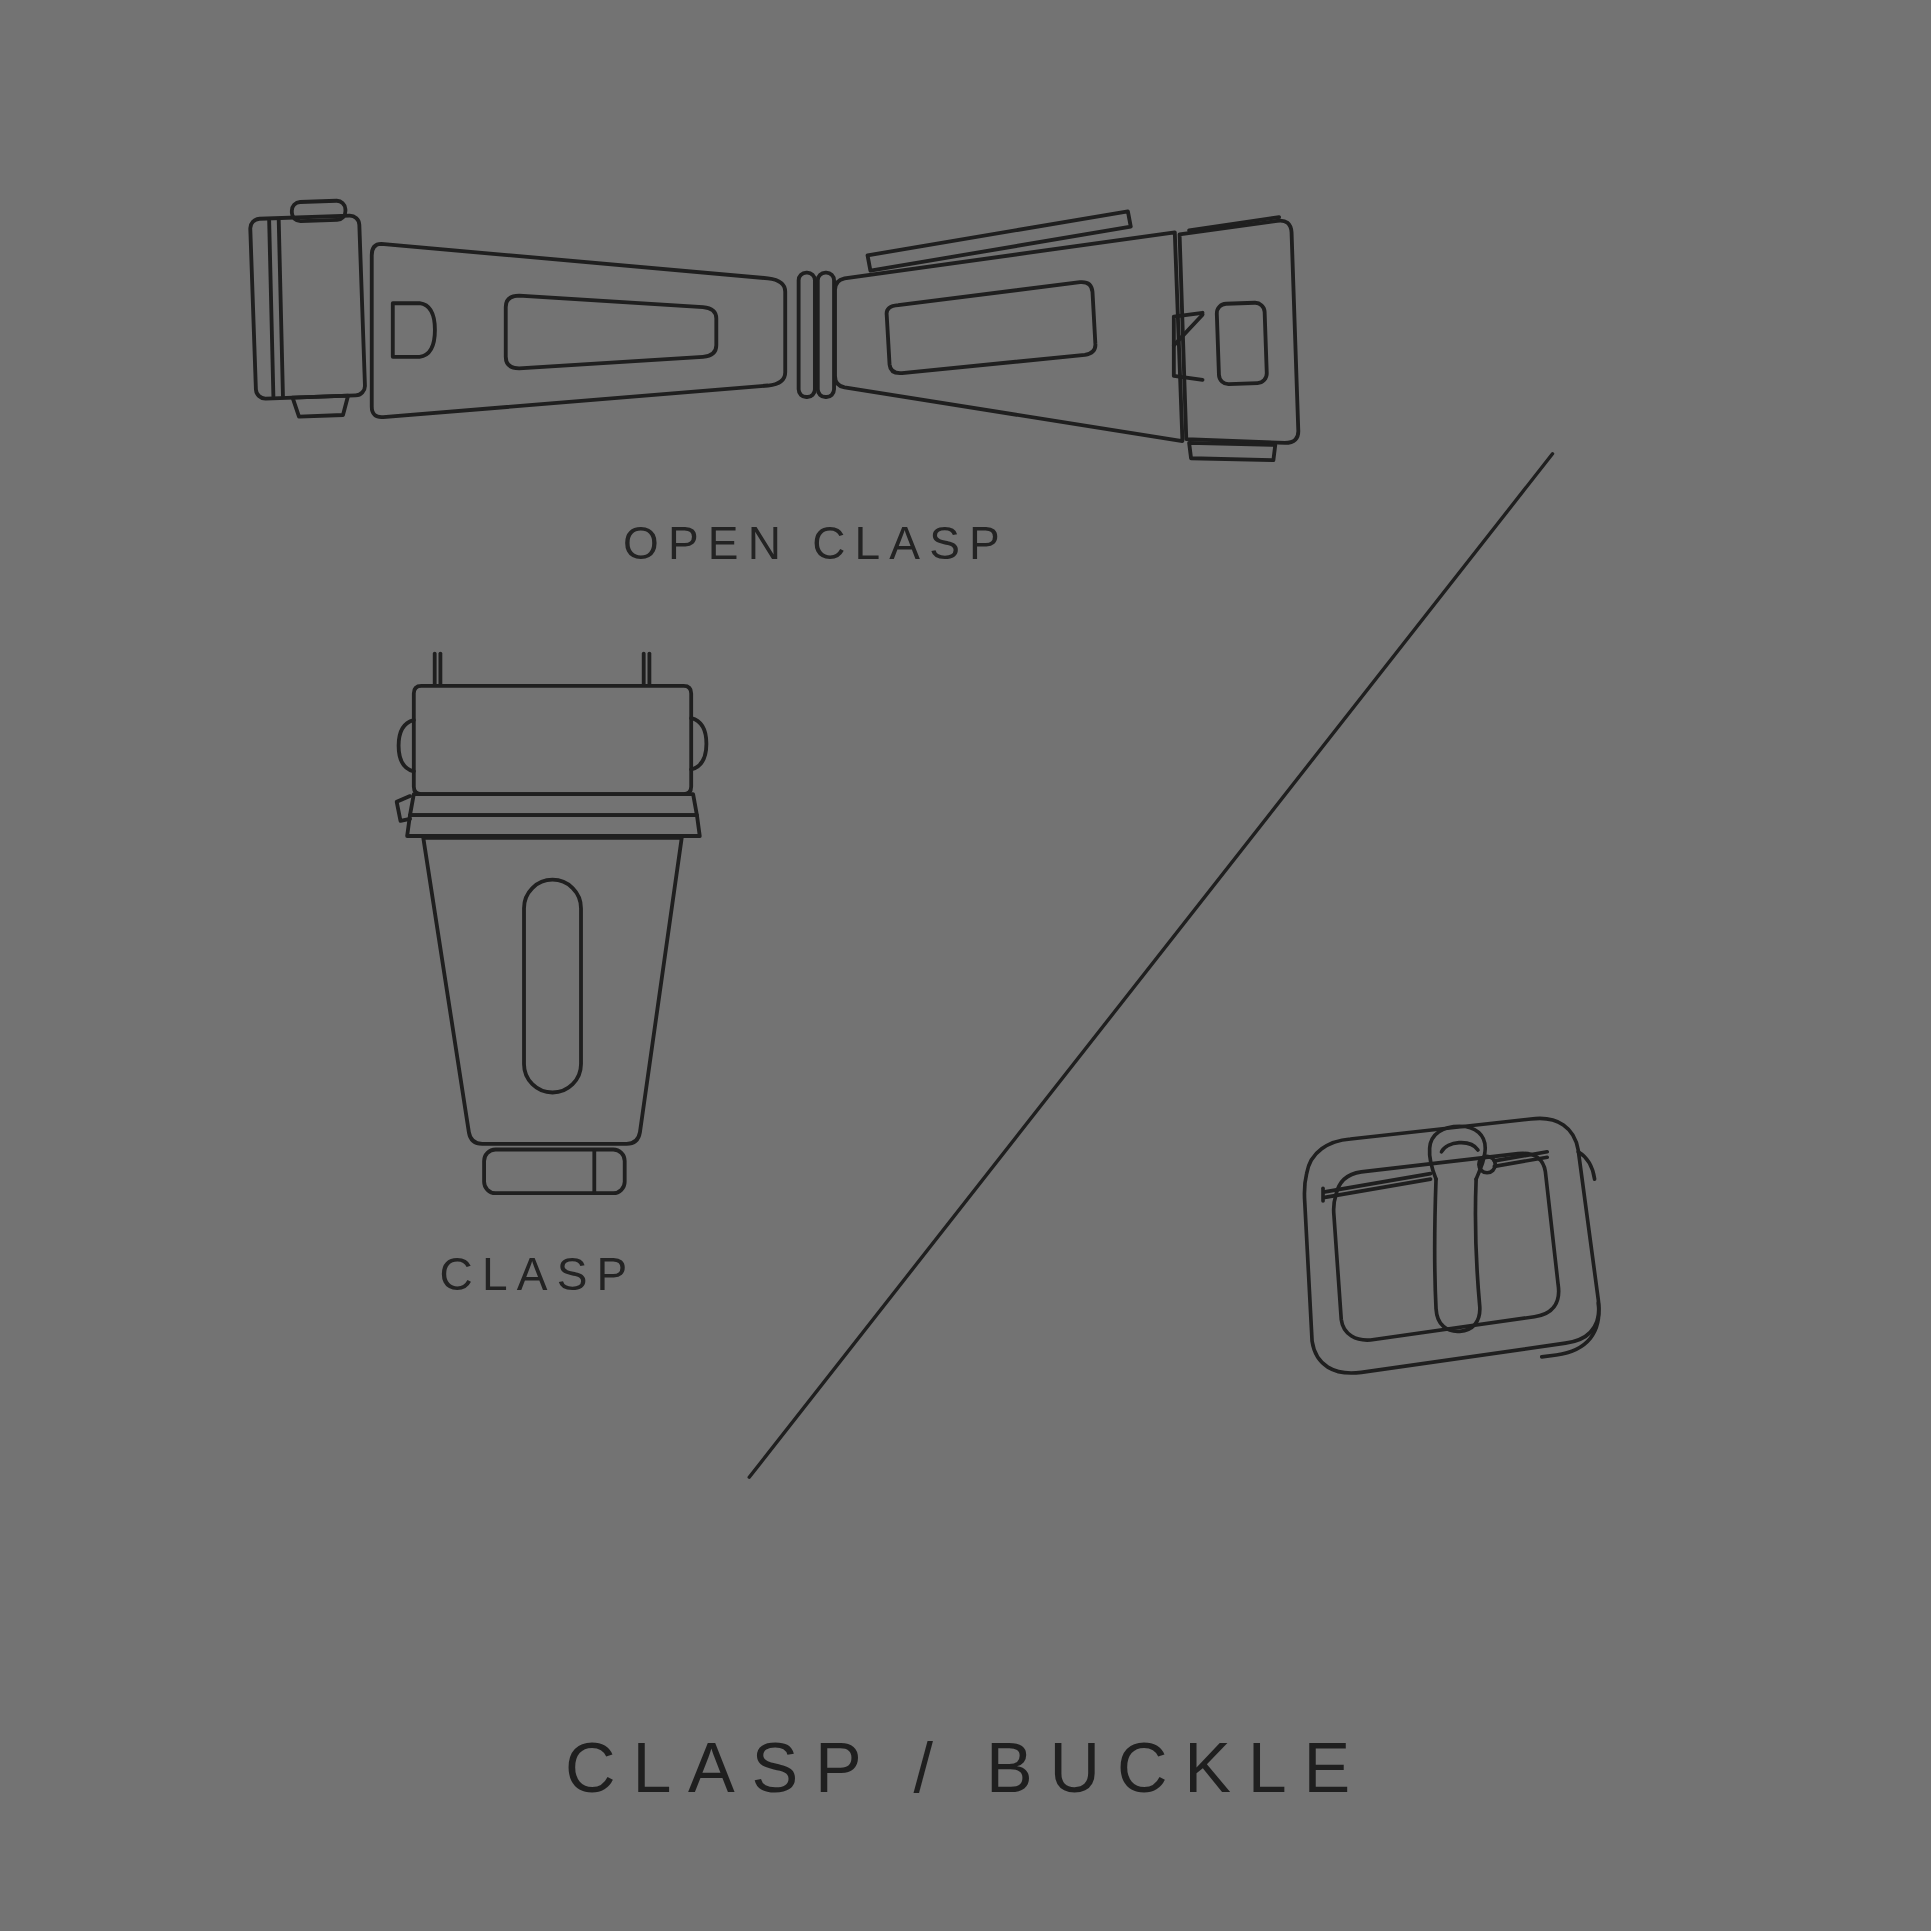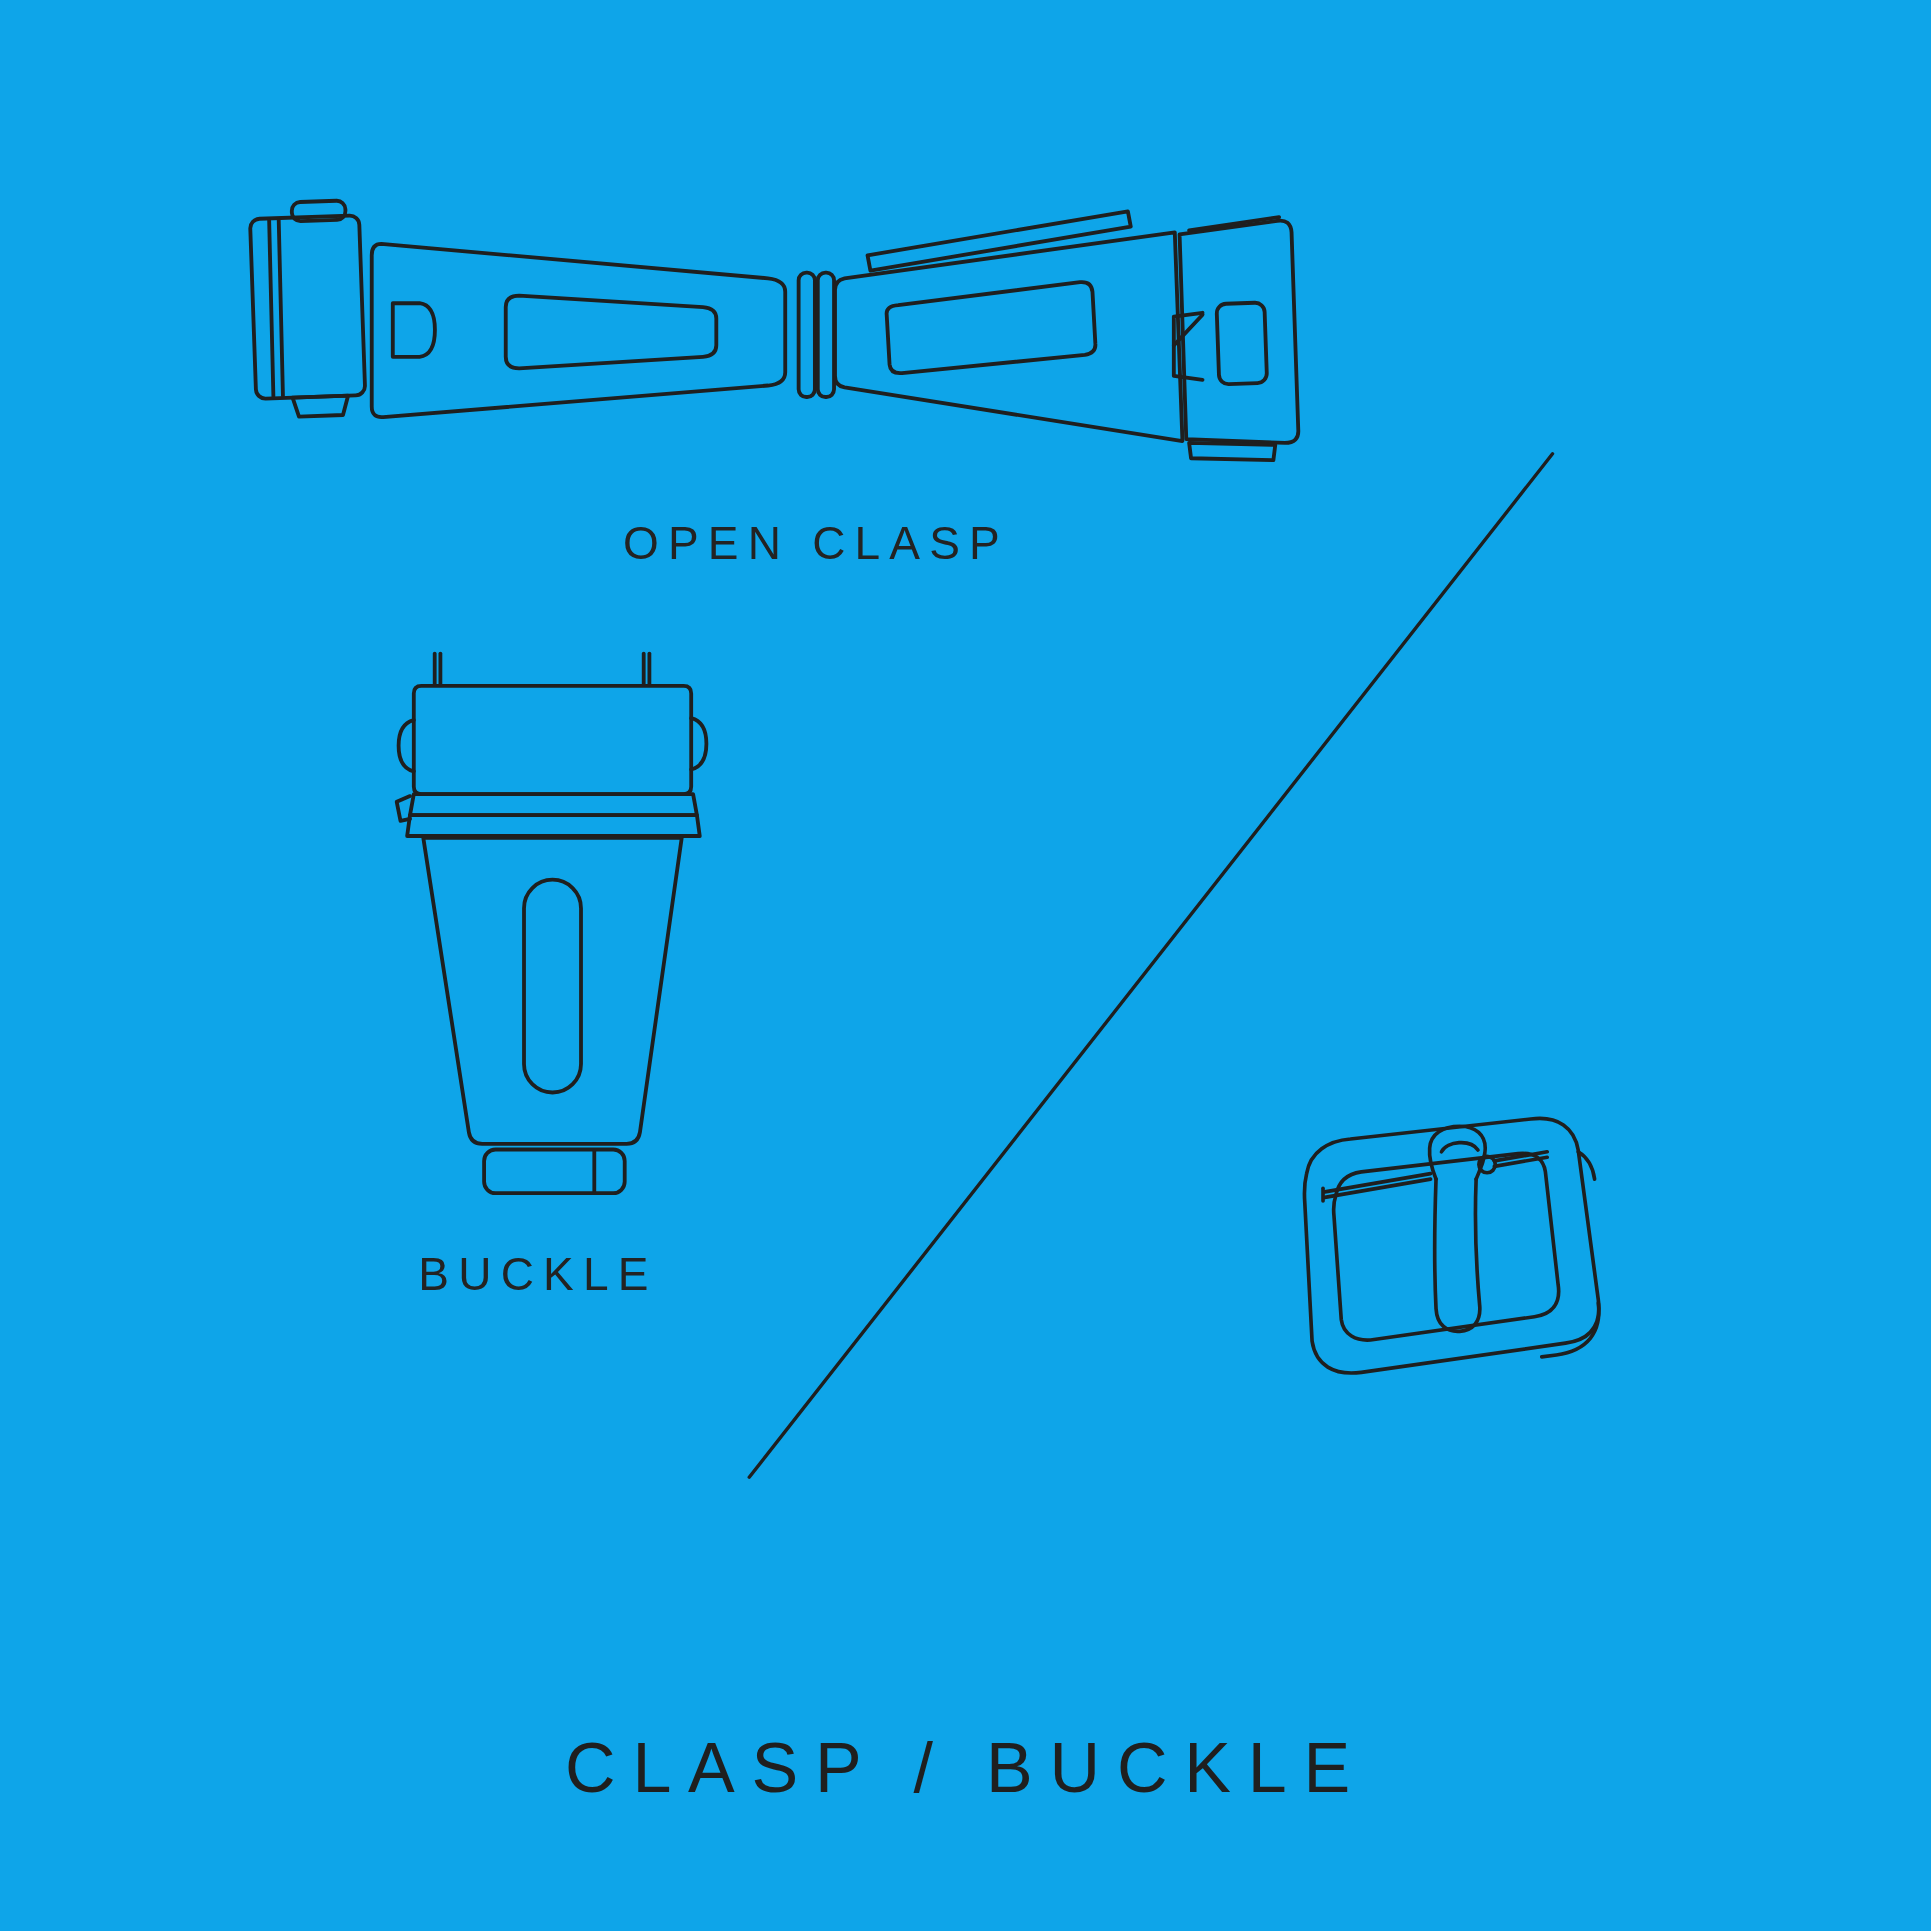--- a/index.html
+++ b/index.html
@@ -4,21 +4,21 @@
 <style>
   html, body {
     margin: 0;
     padding: 0;
     background: #ffffff;
   }
   #page {
     position: relative;
     width: 1931px;
     height: 1931px;
-    background: #0ea5e9;
+    background: #737373;
     overflow: hidden;
     font-family: "Liberation Sans", sans-serif;
   }
   .abs { position: absolute; }
   .caption {
     position: absolute;
     transform: translateX(-50%);
     font-size: 46px;
     letter-spacing: 0.20em;
     color: #232323;
@@ -115,21 +115,21 @@
           <rect x="140" y="246" width="60" height="224" rx="30"></rect>
         </g>
 
         <g>
           <rect x="98" y="530" width="148" height="46" rx="12"></rect>
           <path d="M 214,532 L 214,574"></path>
         </g>
       </g>
     </svg>
   </div>
-  <div class="caption" style="left:538px; top:1247px;">BUCKLE</div>
+  <div class="caption" style="left:538px; top:1247px;">CLASP</div>
 
   <div class="abs" style="left:1241px; top:1091px;">
     <svg width="401" height="333" viewBox="0 0 440 360">
       <g fill="none" stroke-width="4" stroke-linecap="round" stroke-linejoin="round" stroke="#1f1f1f">
 
         <g>
           <path d="M 72,88 C 76,64 96,52 120,50 L 318,28 C 348,24 366,38 370,62 L 392,226 C 396,254 384,270 356,274 L 132,306 C 102,310 82,298 78,272 L 70,120 C 69,106 70,96 72,88 Z"></path>
           <path d="M 104,112 C 107,96 117,88 132,86 L 304,66 C 322,64 332,72 334,86 L 348,210 C 351,230 342,242 322,245 L 146,270 C 126,273 112,264 110,248 L 102,134 C 101,124 102,118 104,112 Z"></path>
           <path d="M 392,230 C 396,262 380,282 346,287 L 330,289"></path>
           <path d="M 370,64 C 380,70 386,80 388,94"></path>

